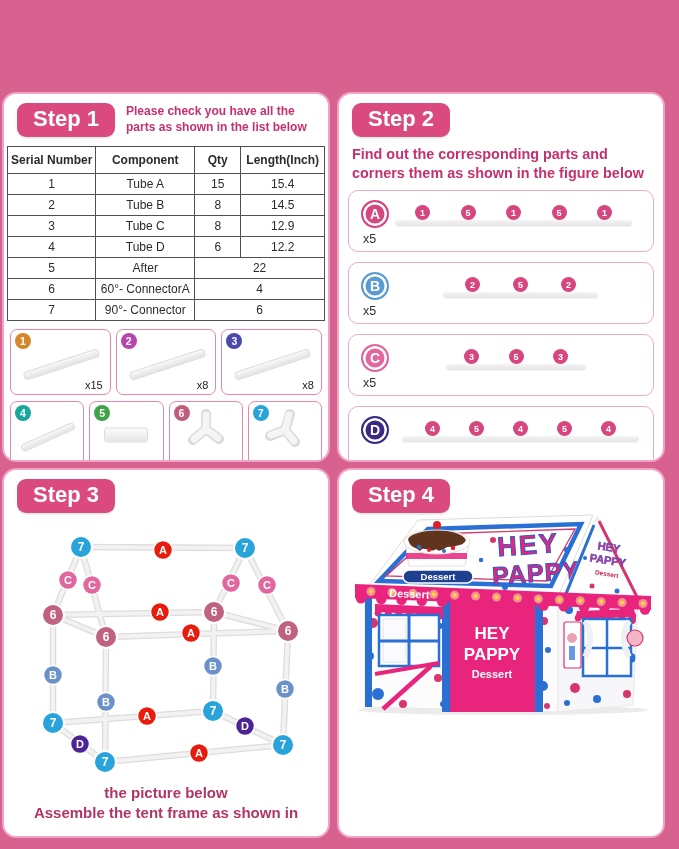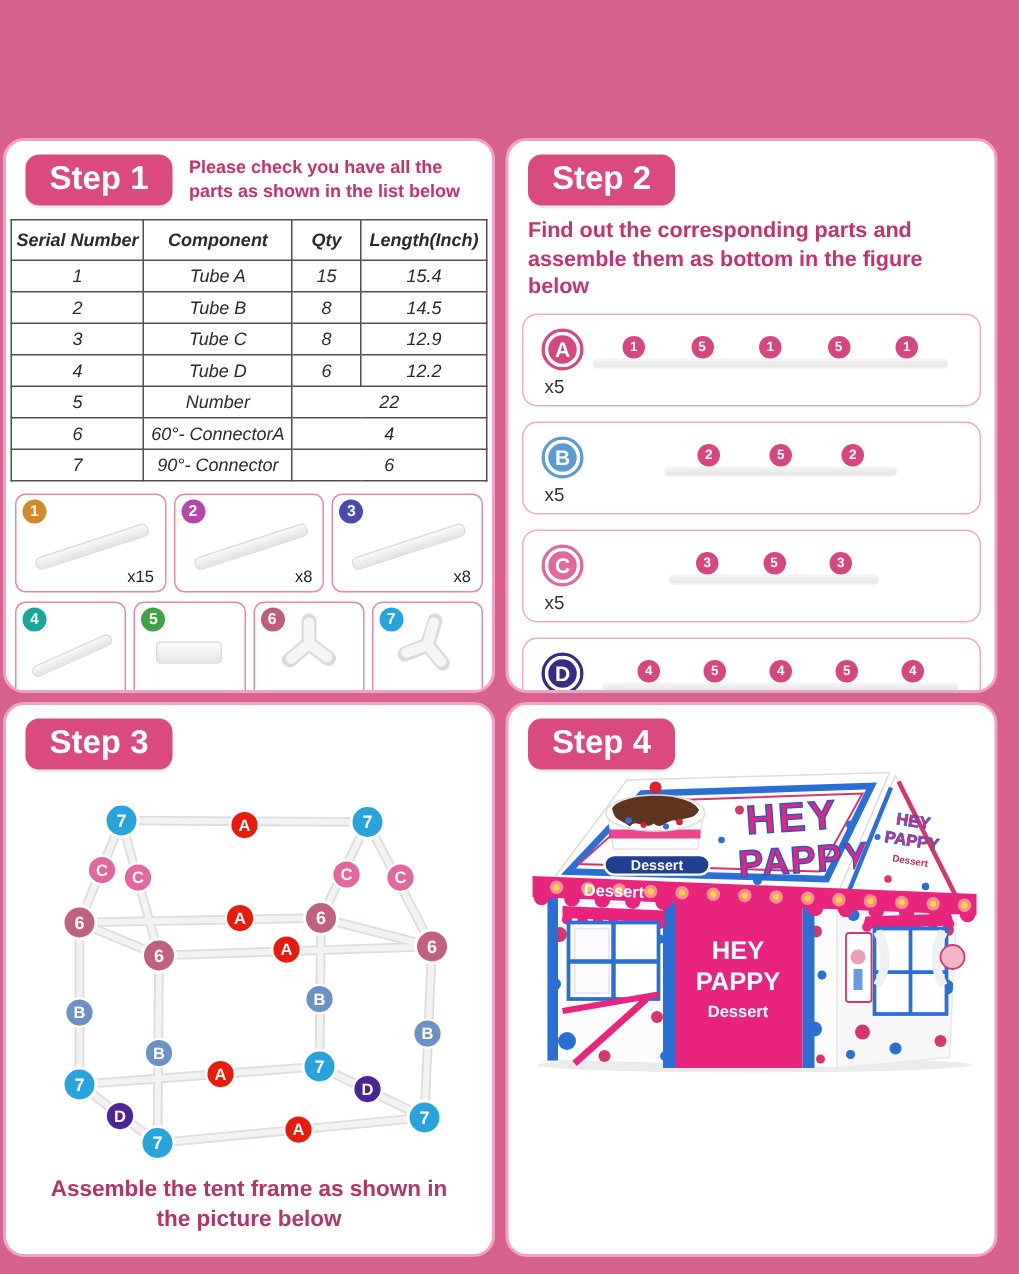--- a/index.html
+++ b/index.html
@@ -16,21 +16,21 @@
     display:grid;grid-template-columns:1fr 1fr;grid-template-rows:1fr 1fr;gap:6px 7px;}
   .panel{background:#fff;border:2px solid #f2a2c4;border-radius:14px;box-sizing:border-box;
     position:relative;overflow:hidden;}
 
   .panel-head{display:flex;align-items:flex-start;padding:9px 10px 2px 13px;}
   .badge{background:#da4a7f;color:#fff;font-weight:700;font-size:22px;line-height:1.2;
     padding:3px 16px 5px;border-radius:9px;white-space:nowrap;box-shadow:0 2px 0 rgba(0,0,0,.07);}
   .note{color:#c5316e;font-weight:700;font-size:12px;line-height:1.3;margin-left:11px;padding-top:1px;}
 
   
-  table.parts-table{border-collapse:collapse;margin:7px auto 0;width:318px;font-size:12px;color:#2b2b2b;font-style:italic;}
+  table.parts-table{border-collapse:collapse;margin:7px auto 0;width:318px;font-size:12px;color:#2b2b2b;}
   .parts-table th,.parts-table td{border:1px solid #4f4f4f;text-align:center;padding:1px 2px;height:18px;}
   .parts-table th{font-weight:700;height:24px;}
   .parts-table th:nth-child(1){width:92px;} .parts-table th:nth-child(2){width:100px;}
   .parts-table th:nth-child(3){width:46px;} .parts-table th:nth-child(4){width:80px;}
 
   .pr{display:grid;gap:5px;padding:8px 6px 0;}
   .pr1{grid-template-columns:repeat(3,1fr);}
   .pr2{grid-template-columns:repeat(4,1fr);padding-top:6px;}
   .part-box{position:relative;border:1.5px solid #e687ad;border-radius:7px;background:#fff;height:64px;}
   .pr2 .part-box{height:70px;}
@@ -109,21 +109,21 @@
               <td>12.9</td>
             </tr>
             <tr>
               <td>4</td>
               <td>Tube D</td>
               <td>6</td>
               <td>12.2</td>
             </tr>
             <tr>
               <td>5</td>
-              <td>Number</td>
+              <td>After</td>
               <td colspan="2">22</td>
             </tr>
             <tr>
               <td>6</td>
               <td>60°- ConnectorA</td>
               <td colspan="2">4</td>
             </tr>
             <tr>
               <td>7</td>
               <td>90°- Connector</td>
@@ -175,21 +175,21 @@
               </g>
             </svg>
           </div>
         </div>
     </section>
 
     <section class="panel">
       <div class="panel-head">
         <div class="badge">Step 2</div>
       </div>
-      <div class="s2-note">Find out the corresponding parts and assemble them as bottom in the figure below</div>
+      <div class="s2-note">Find out the corresponding parts and corners them as shown in the figure below</div>
       <div id="assembly-rows">
           <div class="asm-row">
             <div class="asm-badge" style="background: rgb(214, 71, 127); border-color: rgb(214, 71, 127);">A</div>
             <div class="asm-count">x5</div>
             <div class="asm-tube" style="left: 46px; width: 237px;"></div>
             <div class="asm-markers" style="left: 66px; width: 197px;">
               <span class="marker">1</span>
               <span class="marker">5</span>
               <span class="marker">1</span>
               <span class="marker">5</span>
@@ -364,22 +364,22 @@
           <g>
             <circle cx="101" cy="260" r="11" fill="#29a3dc" stroke="#ffffff" stroke-width="2"></circle>
             <text x="101" y="264.32" text-anchor="middle" font-size="12" font-weight="700" fill="#fff" font-family="Liberation Sans, sans-serif">7</text>
           </g>
           <g>
             <circle cx="279" cy="243" r="11" fill="#29a3dc" stroke="#ffffff" stroke-width="2"></circle>
             <text x="279" y="247.32" text-anchor="middle" font-size="12" font-weight="700" fill="#fff" font-family="Liberation Sans, sans-serif">7</text>
           </g>
         </svg>
       <div class="caption">
+        <span>the picture below</span>
         <span>Assemble the tent frame as shown in</span>
-        <span>the picture below</span>
       </div>
     </section>
 
     <section class="panel">
       <div class="panel-head">
         <div class="badge">Step 4</div>
       </div>
 
       <svg class="tent" width="316" height="218" viewBox="0 0 316 218" font-family="Liberation Sans, sans-serif">
         <defs>

